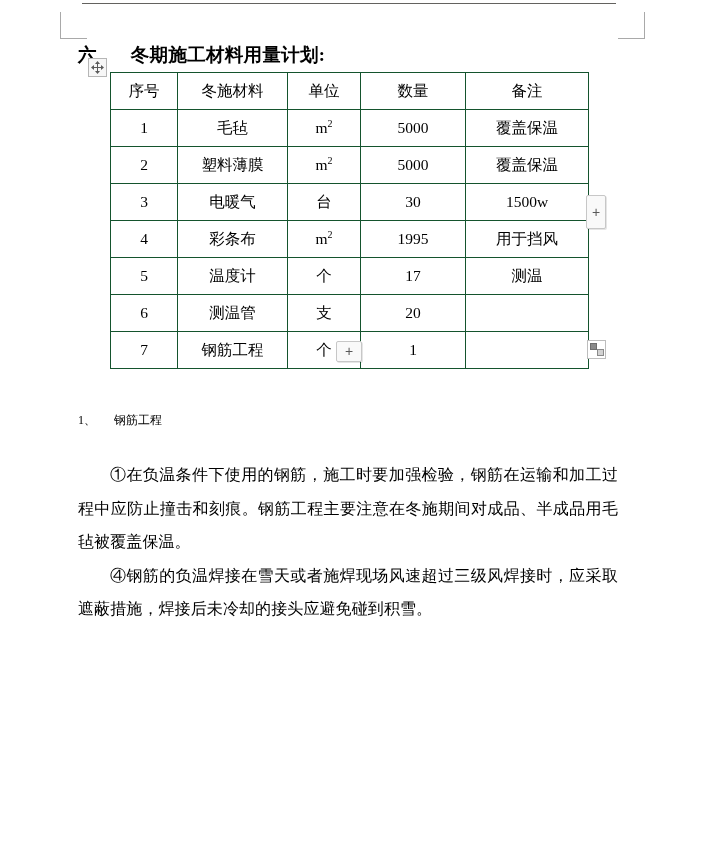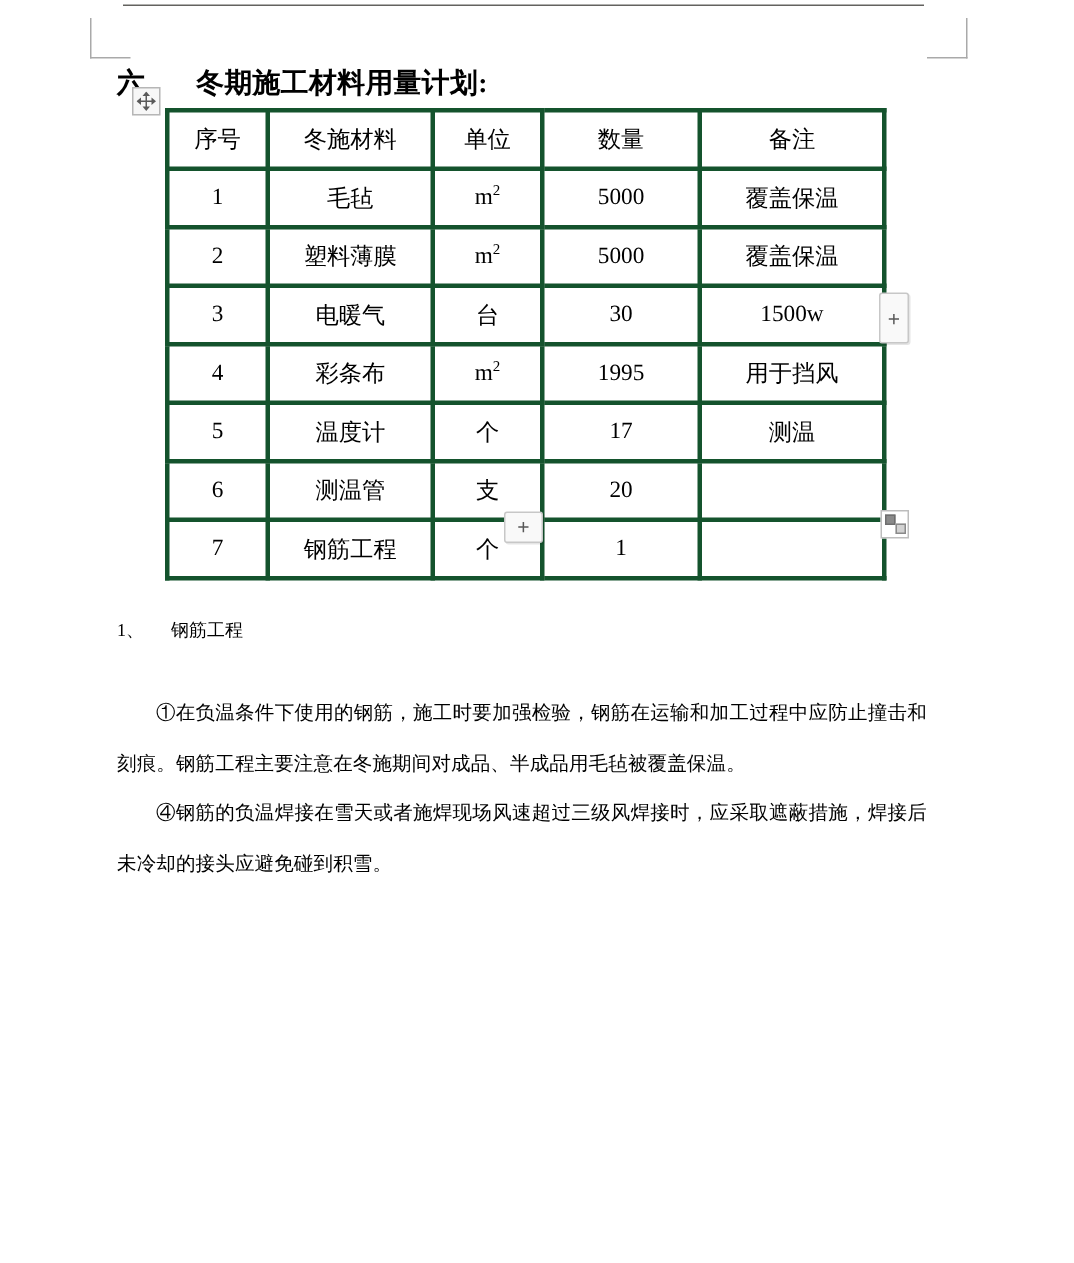--- a/index.html
+++ b/index.html
@@ -68,21 +68,21 @@
   
   #material-table {
     position: absolute;
     left: 110px; top: 72px;
     width: 478px;
     border-collapse: collapse;
     table-layout: fixed;
     font-size: 15px;
   }
   #material-table td, #material-table th {
-    border: 3px solid #14532d;
+    border: 1px solid #14532d;
     text-align: center;
     vertical-align: middle;
     height: 36px;
     padding: 0;
     font-weight: normal;
     font-size: 15.5px;
   }
   #material-table col.c0 { width: 67px; }
   #material-table col.c1 { width: 110px; }
   #material-table col.c2 { width: 73px; }
@@ -146,21 +146,21 @@
     box-sizing: border-box;
   }
 
   
   #body-text {
     position: absolute;
     left: 78px; top: 458px;
     width: 540px;
   }
   .para {
-    font-size: 13px;
+    font-size: 16px;
     line-height: 33.5px;
     text-align: justify;
     text-justify: inter-ideograph;
     margin: 0;
     text-indent: 2em;
     letter-spacing: 0.1px;
   }
 </style>
 </head>
 <body>

